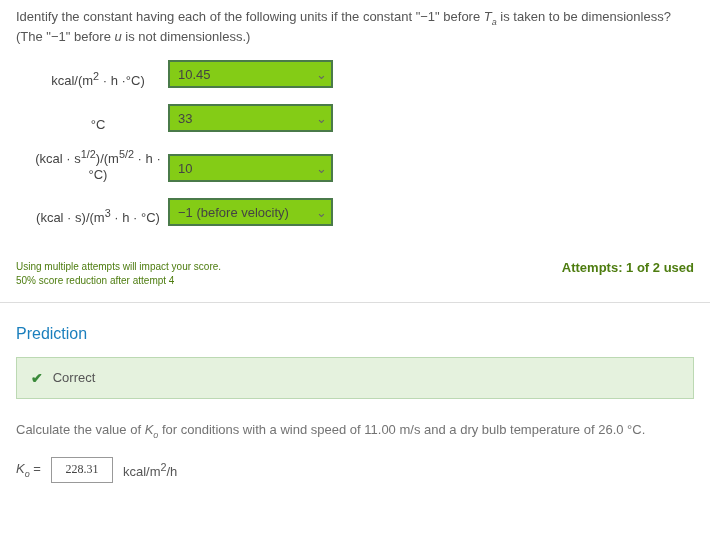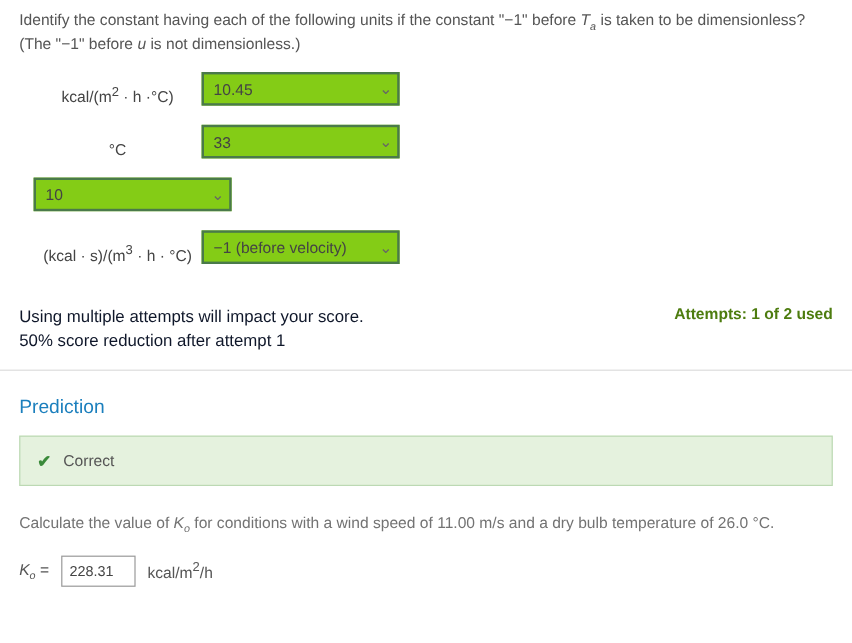--- a/index.html
+++ b/index.html
@@ -53,21 +53,21 @@
     pointer-events: none;
     color: #666;
   }
   .attempts-area {
     display: flex;
     justify-content: space-between;
     align-items: flex-start;
     margin-top: 34px;
     margin-bottom: 14px;
   }
-  .impact-note { color: #0f172a; font-size: 14px; line-height: 1.4; }
+  .impact-note { color: #4d7c0f; font-size: 10px; line-height: 1.4; }
   .attempts-count { color: #4d7c0f; font-weight: bold; font-size: 13px; }
   hr.divider { border: none; border-top: 1px solid #ddd; margin: 0 -16px; }
   .section-heading {
     color: #1b7fbd;
     font-size: 16px;
     font-weight: normal;
     margin: 22px 0 14px 0;
   }
   .correct-banner {
     border: 1px solid #bcd9b3;
@@ -84,21 +84,22 @@
   .answer-line { display: flex; align-items: center; gap: 10px; font-size: 13px; color: #555; }
   .answer-line .sym { font-style: italic; }
   .answer-box {
     width: 62px;
     height: 26px;
     border: 1px solid #999;
     padding: 4px 6px;
     font-size: 12px;
     color: #444;
     background: #fff;
-    text-align: left;
+    text-align: center;
+    font-family: Liberation Serif, serif;
   }
 </style>
 </head>
 <body>
 
 <div class="question-text">
   <span>Identify the constant having each of the following units if the constant "−1" before </span><i><span>T</span><span class="subn">a</span></i><span> is taken to be dimensionless? (The "−1" before </span><i>u</i><span> is not dimensionless.)</span>
 </div>
 
 <div class="rows">
@@ -110,38 +111,39 @@
     </div>
   </div>
   <div class="row">
     <div class="label">°C</div>
     <div class="select-wrap">
       <span class="value">33</span>
       <span class="chev">⌄</span>
     </div>
   </div>
   <div class="row">
+    <div class="label">(kcal · s<sup>1/2</sup>)/(m<sup>5/2</sup> · h · °C)</div>
     <div class="select-wrap">
       <span class="value">10</span>
       <span class="chev">⌄</span>
     </div>
   </div>
   <div class="row">
     <div class="label">(kcal · s)/(m<sup>3</sup> · h · °C)</div>
     <div class="select-wrap">
       <span class="value">−1 (before velocity)</span>
       <span class="chev">⌄</span>
     </div>
   </div>
 </div>
 
 <div class="attempts-area">
   <div class="impact-note">
     <div>Using multiple attempts will impact your score.</div>
-    <div>50% score reduction after attempt 1</div>
+    <div>50% score reduction after attempt 4</div>
   </div>
   <div class="attempts-count">Attempts: 1 of 2 used</div>
 </div>
 
 <hr class="divider">
 
 <div class="section-heading">Prediction</div>
 
 <div class="correct-banner">
   <span class="check">✔</span>

